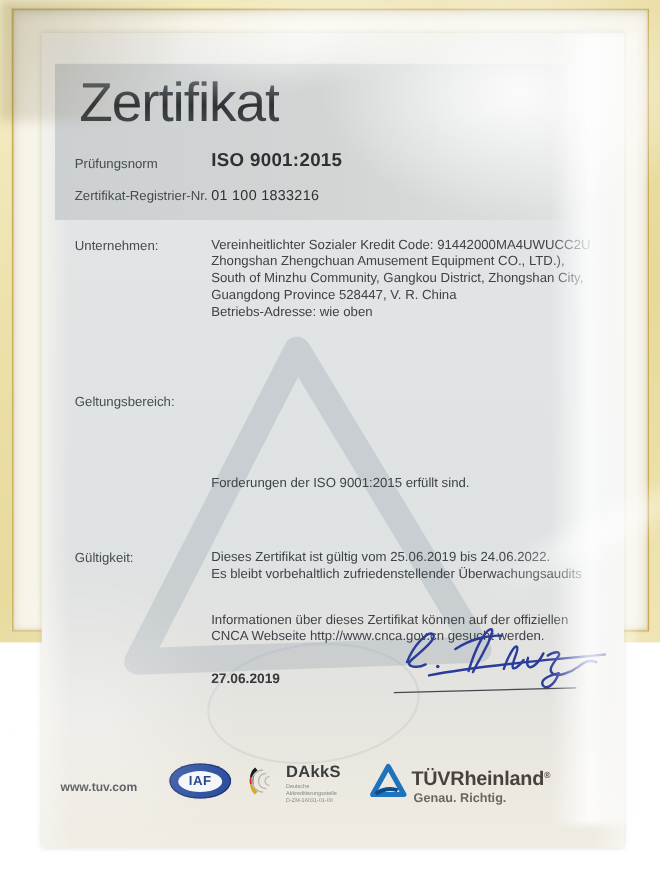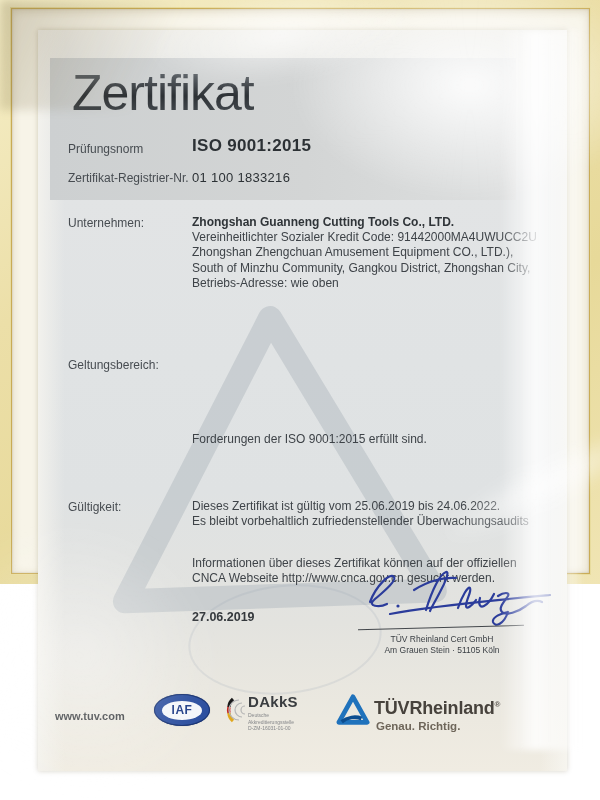--- a/index.html
+++ b/index.html
@@ -82,24 +82,24 @@
     <h1 class="title">Zertifikat</h1>
 
     <span class="textline lbl" style="left:30px;top:112px">Prüfungsnorm</span>
     <span class="textline val-big" style="left:154px;top:106px">ISO 9001:2015</span>
 
     <span class="textline lbl" style="left:30px;top:141px">Zertifikat-Registrier-Nr.</span>
     <span class="textline val-mid" style="left:154px;top:140px">01 100 1833216</span>
 
     <span class="textline lbl" style="left:30px;top:186px">Unternehmen:</span>
     <div class="textline body" style="left:154px;top:185px">
-      <div class="bold">Zhongshan Guanneng Cutting Tools Co., LTD.</div>
       <div>Vereinheitlichter Sozialer Kredit Code: 91442000MA4UWUCC2U</div>
       <div>Zhongshan Zhengchuan Amusement Equipment CO., LTD.),</div>
       <div>South of Minzhu Community, Gangkou District, Zhongshan City,</div>
+      <div>Guangdong Province 528447, V. R. China</div>
       <div>Betriebs-Adresse: wie oben</div>
     </div>
 
     <span class="textline lbl" style="left:30px;top:328px">Geltungsbereich:</span>
 
     <div class="textline body" style="left:154px;top:402px">
       <div>Forderungen der ISO 9001:2015 erfüllt sind.</div>
     </div>
 
     <span class="textline lbl" style="left:30px;top:470px">Gültigkeit:</span>
@@ -122,43 +122,39 @@
         <path d="M70 60 C76 40, 84 24, 90 22 C94 21, 89 33, 84 42 C80 50, 76 56, 74 61"></path>
         <path d="M58 40 C72 31, 88 27, 100 28"></path>
         <path d="M102 58 C106 46, 112 36, 114 38 C116 41, 110 50, 110 56 C110 60, 116 56, 120 50"></path>
         <path d="M124 48 C122 54, 124 58, 128 56 C132 54, 136 48, 138 44"></path>
         <path d="M142 46 C148 42, 154 42, 152 46 C148 52, 142 58, 146 62 C150 66, 162 62, 170 56 C176 51, 182 50, 186 52"></path>
         <path d="M152 62 C148 74, 139 78, 137 72 C136 67, 144 64, 152 62"></path>
         <path d="M34 64 C74 56, 140 50, 194 45"></path>
       </g>
     </svg>
     <div class="sig-line"></div>
-    <div class="sig-block">
-      <div>TÜV Rheinland Cert GmbH</div>
-      <div>Am Grauen Stein · 51105 Köln</div>
-    </div>
 
     <span class="website">www.tuv.com</span>
 
     <div class="iaf">
       <div class="iaf-inner">
         <span>IAF</span>
       </div>
     </div>
 
     <div class="dakks">
       <svg width="24" height="30" viewBox="0 0 24 30">
         <path d="M9 5 A11 11 0 0 0 5 13" fill="none" stroke="#1a1a1a" stroke-width="3.4"></path>
         <path d="M5 13 A11 11 0 0 0 5 19" fill="none" stroke="#c6251f" stroke-width="3.4"></path>
         <path d="M5 19 A11 11 0 0 0 9 27" fill="none" stroke="#e0a81e" stroke-width="3.4"></path>
         <path d="M15 6 A10 10 0 0 0 15 26" fill="none" stroke="#b5b5b5" stroke-width="1.2"></path>
         <path d="M18 9 A7 7 0 0 0 18 23" fill="none" stroke="#b5b5b5" stroke-width="1.2"></path>
         <path d="M21 12 A4 4 0 0 0 21 20" fill="none" stroke="#b5b5b5" stroke-width="1.2"></path>
       </svg>
-      <div style="margin-left:0">
+      <div style="margin-left:12px">
         <div class="dakks-name">DAkkS</div>
         <div class="dakks-sub">
           <div>Deutsche</div>
           <div>Akkreditierungsstelle</div>
           <div>D-ZM-16031-01-00</div>
         </div>
       </div>
     </div>
 
     <svg class="tuv-logo" width="34" height="34" viewBox="0 0 36 36">

